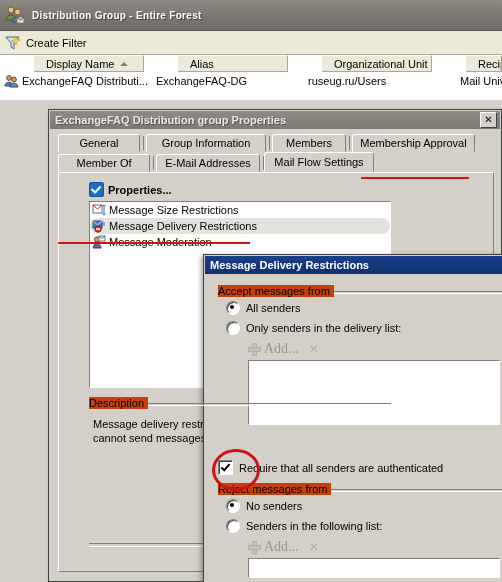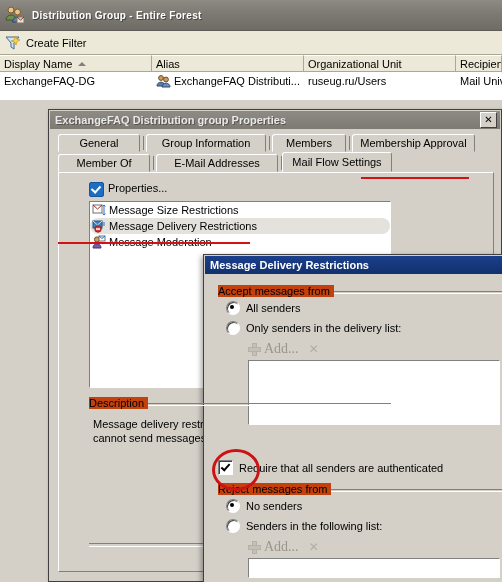--- a/index.html
+++ b/index.html
@@ -33,22 +33,22 @@
   .toolbar .tool-icon{width:18px;height:18px;margin-left:4px;margin-right:4px;position:relative;flex:0 0 auto;}
   .toolbar .tool-label{font-size:11px;color:#000;}
 
   
   .listview{position:absolute;left:0;top:55px;width:502px;height:45px;background:#fff;}
   .lv-header{display:flex;height:17px;}
   .lv-h{
     background:#ece9d8;
     border-right:1px solid #aca899;border-bottom:1px solid #aca899;
     border-top:1px solid #fff;
-    padding-left:4px;display:flex;align-items:center;font-size:11px;
-    box-sizing:border-box;overflow:hidden;white-space:nowrap;
+    padding-left:12px;display:flex;align-items:center;font-size:11px;
+    box-sizing:border-box;overflow:hidden;white-space:nowrap;margin-left:34px;
   }
   .sortarrow{margin-left:6px;width:0;height:0;border-left:4px solid transparent;border-right:4px solid transparent;border-bottom:4px solid #808080;}
   .lv-row{display:flex;height:17px;align-items:center;background:#fff;}
   .lv-c{font-size:11px;box-sizing:border-box;padding-left:4px;white-space:nowrap;overflow:hidden;display:flex;align-items:center;}
   .row-icon{width:15px;height:14px;margin-right:3px;position:relative;flex:0 0 auto;}
   .lv-blank{position:absolute;left:0;top:89px;width:502px;height:11px;background:#fff;border-bottom:1px solid #aca899;}
 
   .mmc-body{position:absolute;left:0;top:100px;width:502px;height:482px;background:#d4d0c8;}
 
   
@@ -94,21 +94,21 @@
   }
   .tabsep{width:1px;height:14px;background:#808080;margin:0 2px 2px 2px;}
 
   .tabpanel{
     position:absolute;left:9px;top:62px;width:436px;height:400px;
     background:#d4d0c8;
     border:1px solid;border-color:#fff #808080 #808080 #fff;
     box-sizing:border-box;
   }
 
-  .propcheck-row{position:absolute;left:30px;top:9px;display:flex;}
+  .propcheck-row{position:absolute;left:30px;top:9px;display:flex;align-items:center;font-weight:bold;}
   .blue-check{
     width:13px;height:13px;background:#1c6ec4;border:1px solid #14559c;border-radius:2px;
     position:relative;flex:0 0 auto;margin-right:4px;
   }
   .blue-check:after{
     content:"";position:absolute;left:3px;top:1px;width:4px;height:7px;
     border:solid #fff;border-width:0 2px 2px 0;transform:rotate(42deg);
   }
   .propcheck-label{font-size:11px;}
 
@@ -220,32 +220,32 @@
     <div class="lv-header">
       <div class="lv-h" style="width:152px">
         <span>Display Name</span>
         <span class="sortarrow"></span>
       </div>
       <div class="lv-h" style="width:152px">Alias</div>
       <div class="lv-h" style="width:152px">Organizational Unit</div>
       <div class="lv-h" style="width:46px">Recipient</div>
     </div>
     <div class="lv-row">
-      <div class="lv-c" style="width:152px">ExchangeFAQ-DG</div>
       <div class="lv-c" style="width:152px">
         <span class="row-icon">
           <svg width="15" height="14" viewBox="0 0 15 14">
             <circle cx="5" cy="4" r="2.4" fill="#cf9d63" stroke="#6b4a22"></circle>
             <path d="M1 12c0-2.4 1.8-3.8 4-3.8s4 1.4 4 3.8z" fill="#5a7fae" stroke="#2d4a6e"></path>
             <circle cx="10" cy="5.5" r="2.4" fill="#cf9d63" stroke="#6b4a22"></circle>
             <path d="M6 13c0-2.4 1.8-3.8 4-3.8s4 1.4 4 3.8z" fill="#6b8fbe" stroke="#2d4a6e"></path>
           </svg>
         </span>
         <span>ExchangeFAQ Distributi...</span>
       </div>
+      <div class="lv-c" style="width:152px">ExchangeFAQ-DG</div>
       <div class="lv-c" style="width:152px">ruseug.ru/Users</div>
       <div class="lv-c" style="width:46px">Mail Unive</div>
     </div>
   </div>
   <div class="lv-blank"></div>
 
   <div class="mmc-body"></div>
 </div>
 
 <div id="propdlg">
@@ -260,21 +260,21 @@
       <div class="tabsep"></div>
       <div class="tab" style="width:120px">Group Information</div>
       <div class="tabsep"></div>
       <div class="tab" style="width:74px">Members</div>
       <div class="tabsep"></div>
       <div class="tab" style="width:123px">Membership Approval</div>
     </div>
     <div class="tabrow">
       <div class="tab" style="width:92px">Member Of</div>
       <div class="tabsep"></div>
-      <div class="tab" style="width:122px">E-Mail Addresses</div>
+      <div class="tab" style="width:104px">E-Mail Addresses</div>
       <div class="tabsep"></div>
       <div class="tab active" style="width:110px">Mail Flow Settings</div>
     </div>
   </div>
 
   <div class="tabpanel">
     <div class="propcheck-row">
       <span class="blue-check"></span>
       <span class="propcheck-label">Properties...</span>
     </div>

